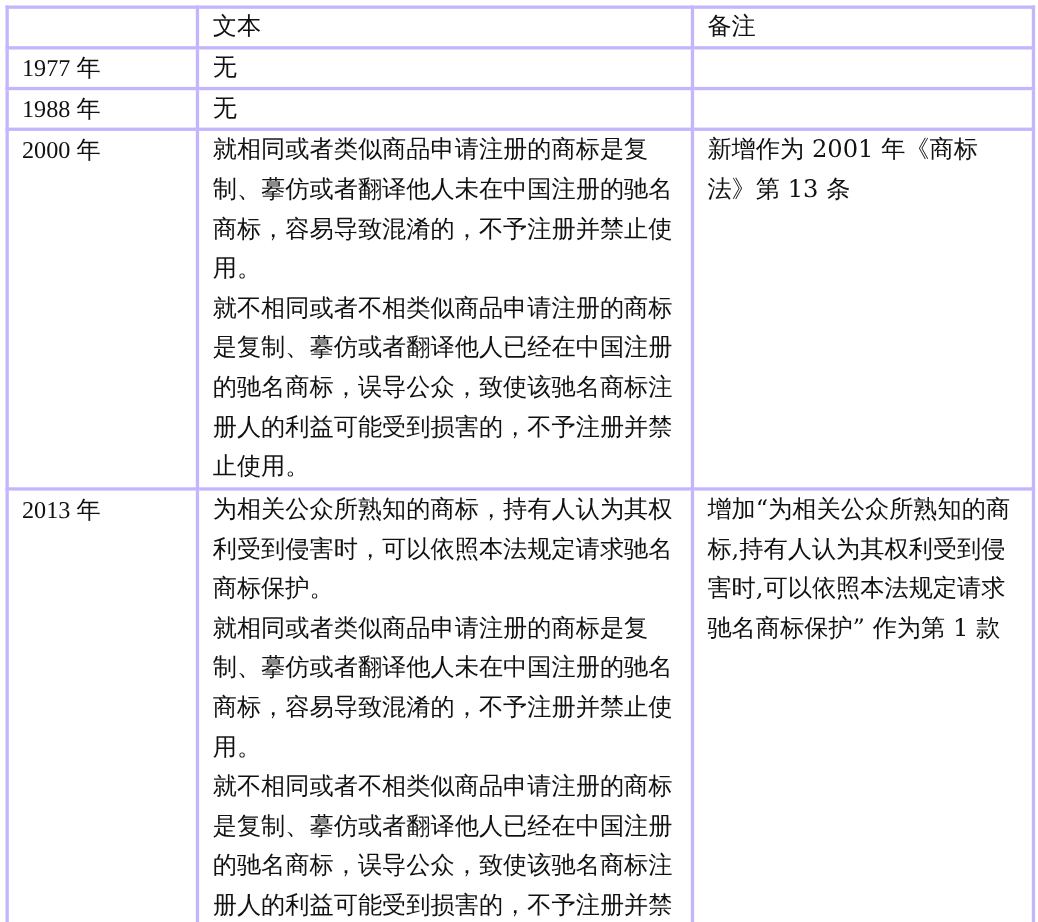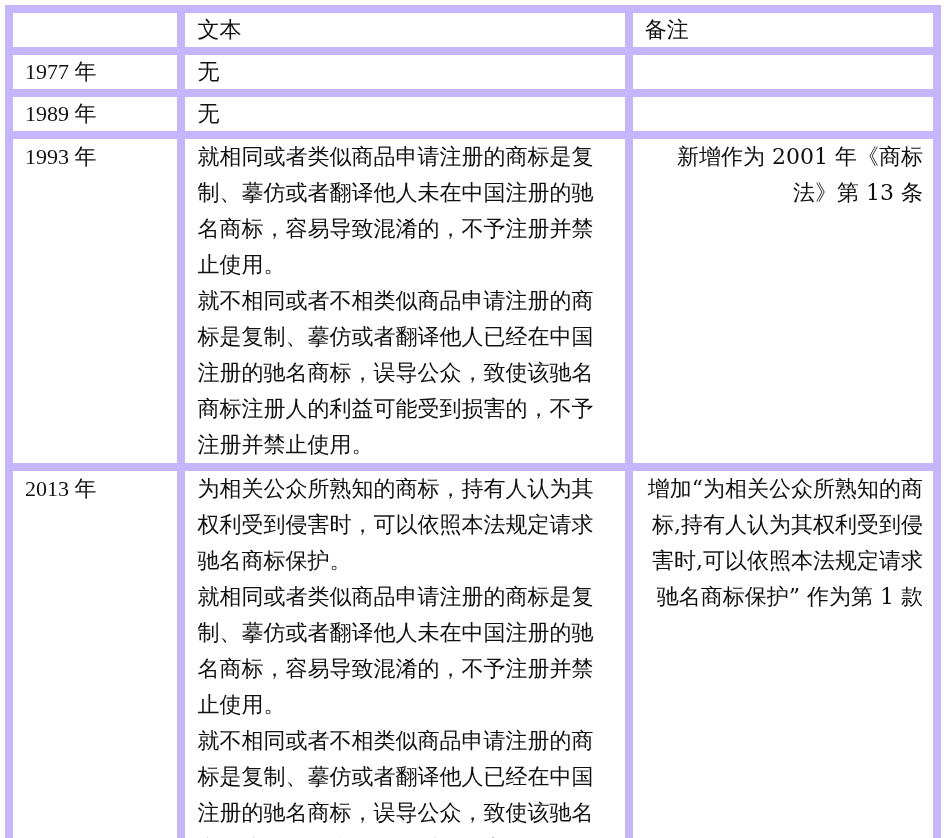--- a/index.html
+++ b/index.html
@@ -16,37 +16,37 @@
   }
   .doc-table {
     position: absolute;
     left: 5px;
     top: 5px;
     border-collapse: collapse;
     table-layout: fixed;
     width: 936px;
   }
   .doc-table td {
-    border: 8px solid #c4b5fd;
+    border: 3px solid #c4b5fd;
     vertical-align: top;
     padding: 0 10px 0 12px;
     font-size: 22px;
     line-height: 36px;
     word-break: break-all;
   }
   .col-year { width: 160px; }
   .col-text { width: 415px; }
   .col-note { width: 286px; }
   .row-header td { height: 32px; line-height: 34px; }
   .row-simple td { height: 32px; line-height: 34px; }
   .row-2001 td { height: 300px; }
   .row-2013 td { height: 411px; }
   .para { display: block; }
   .year-cell { font-family: "Liberation Serif", "DejaVu Serif", serif; font-size: 23px; }
-  .note-cell { font-size: 22px; text-align: right; }
+  .note-cell { font-size: 22px; }
   .note-2013 { font-size: 21px; line-height: 36px; padding-right: 6px; }
 </style>
 </head>
 <body>
 
 <table class="doc-table">
   <colgroup>
     <col class="col-year">
     <col class="col-text">
     <col class="col-note">
@@ -60,29 +60,29 @@
 
     <tr class="row-simple">
       <td class="year-cell">1977 年</td>
       <td>
         <span class="para">无</span>
       </td>
       <td class="note-cell"></td>
     </tr>
 
     <tr class="row-simple">
-      <td class="year-cell">1989 年</td>
+      <td class="year-cell">1988 年</td>
       <td>
         <span class="para">无</span>
       </td>
       <td class="note-cell"></td>
     </tr>
 
     <tr class="row-2001">
-      <td class="year-cell">1993 年</td>
+      <td class="year-cell">2000 年</td>
       <td>
         <span class="para">就相同或者类似商品申请注册的商标是复制、摹仿或者翻译他人未在中国注册的驰名商标，容易导致混淆的，不予注册并禁止使用。</span>
         <span class="para">就不相同或者不相类似商品申请注册的商标是复制、摹仿或者翻译他人已经在中国注册的驰名商标，误导公众，致使该驰名商标注册人的利益可能受到损害的，不予注册并禁止使用。</span>
       </td>
       <td class="note-cell">新增作为 2001 年《商标法》第 13 条</td>
     </tr>
 
     <tr class="row-2013">
       <td class="year-cell">2013 年</td>
       <td>

